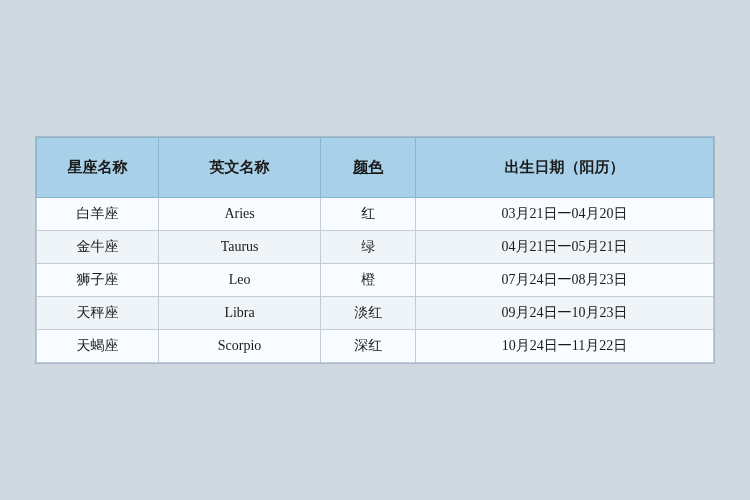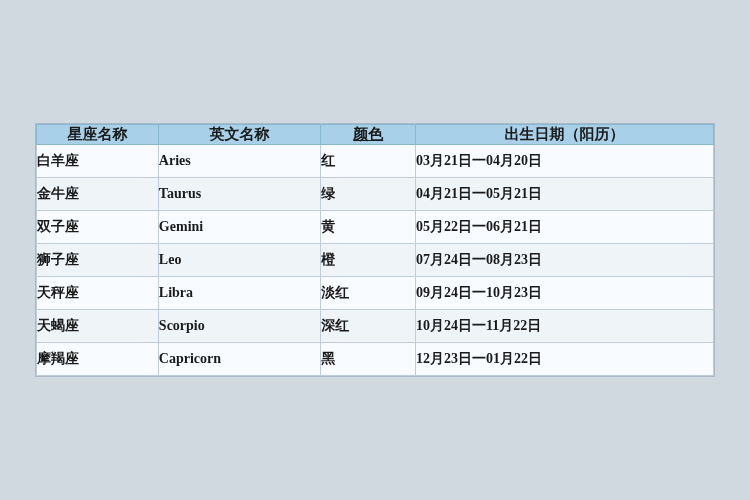--- a/index.html
+++ b/index.html
@@ -28,41 +28,41 @@
       width: 100%;
       border-collapse: collapse;
     }
 
     thead tr {
       background-color: #a8d0e8;
     }
 
     thead th {
       border: 1px solid #88b8d0;
-      padding: 0 12px;
+      padding: 20px 12px;
       text-align: center;
       font-weight: bold;
       font-size: 15px;
       color: #1a1a1a;
     }
 
     tbody tr {
       background-color: #f8fbff;
     }
 
     tbody tr:nth-child(even) {
       background-color: #eef4f8;
     }
 
     tbody td {
       border: 1px solid #c0ccd8;
-      padding: 7px 0;
+      padding: 7px 24px;
+      text-align: center;
       font-size: 14px;
       color: #1a1a1a;
-      font-weight: bold;
     }
 
     .col-chinese { width: 18%; }
     .col-english { width: 24%; }
     .col-color   { width: 14%; text-decoration: underline; }
     .col-date    { width: 44%; }
   </style>
 </head>
 <body>
 
@@ -83,44 +83,32 @@
           <td>红</td>
           <td>03月21日一04月20日</td>
         </tr>
         <tr>
           <td>金牛座</td>
           <td>Taurus</td>
           <td>绿</td>
           <td>04月21日一05月21日</td>
         </tr>
         <tr>
-          <td>双子座</td>
-          <td>Gemini</td>
-          <td>黄</td>
-          <td>05月22日一06月21日</td>
-        </tr>
-        <tr>
           <td>狮子座</td>
           <td>Leo</td>
           <td>橙</td>
           <td>07月24日一08月23日</td>
         </tr>
         <tr>
           <td>天秤座</td>
           <td>Libra</td>
           <td>淡红</td>
           <td>09月24日一10月23日</td>
         </tr>
         <tr>
           <td>天蝎座</td>
           <td>Scorpio</td>
           <td>深红</td>
           <td>10月24日一11月22日</td>
         </tr>
-        <tr>
-          <td>摩羯座</td>
-          <td>Capricorn</td>
-          <td>黑</td>
-          <td>12月23日一01月22日</td>
-        </tr>
       </tbody>
   </table>
 </div>
 
 </body></html>

